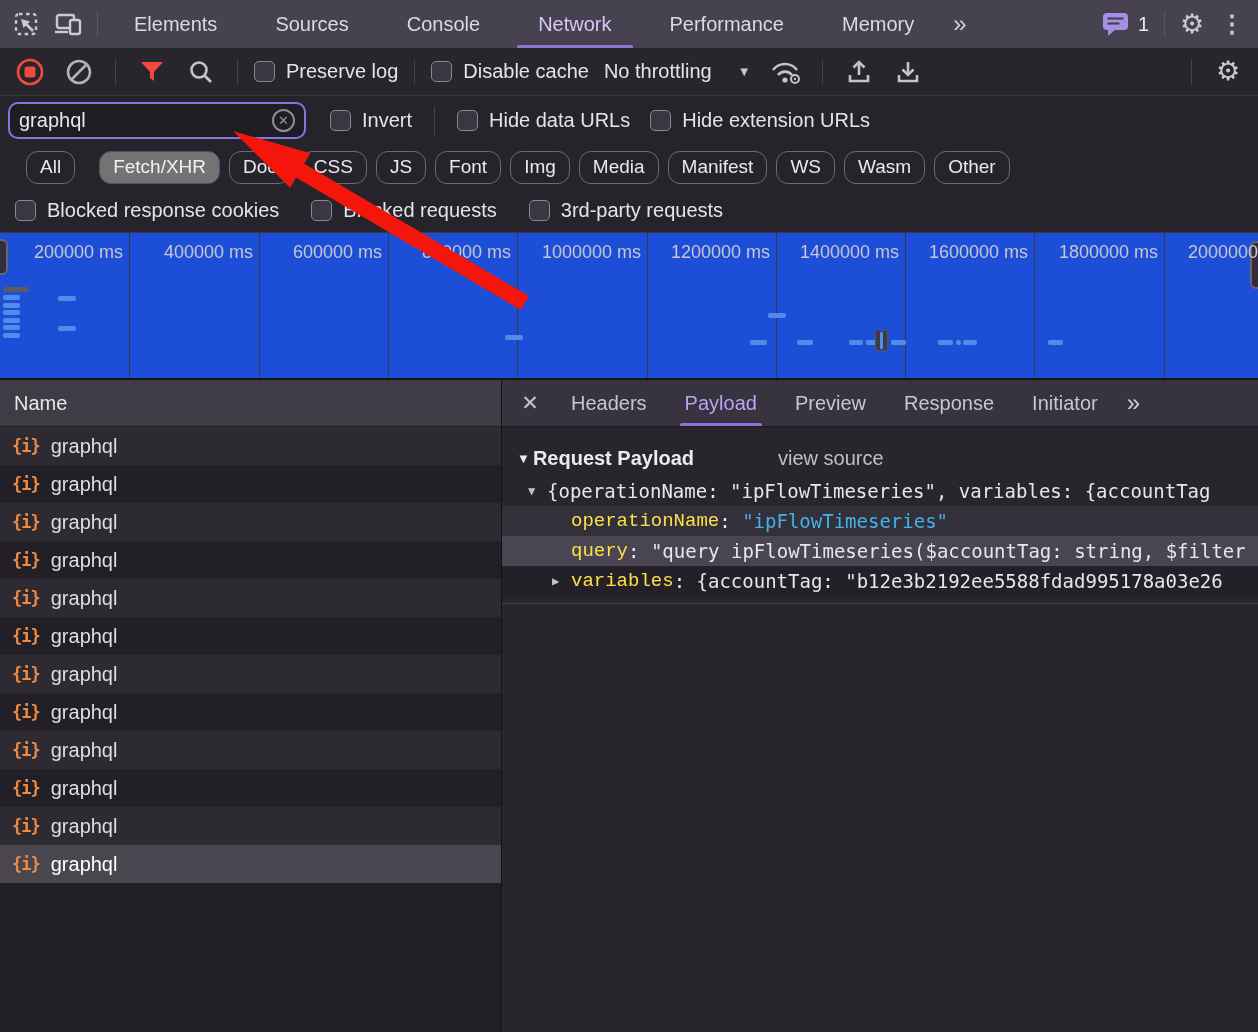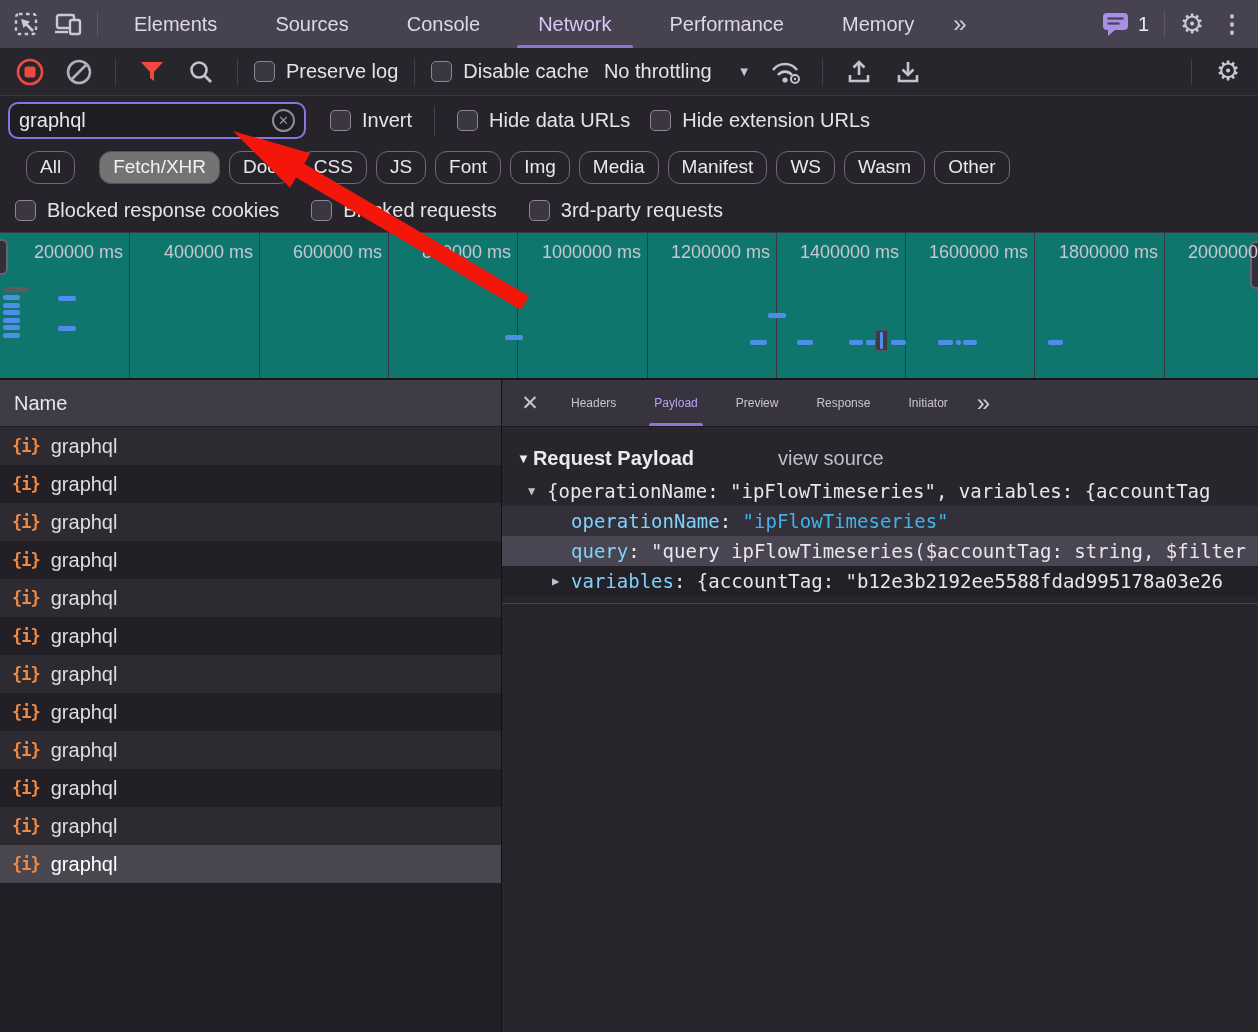--- a/index.html
+++ b/index.html
@@ -40,21 +40,21 @@
   
   .chips-row { height:44px; display:flex; align-items:center; gap:9px; padding:0 26px; }
   .chip { height:33px; padding:0 13px; display:flex; align-items:center; border:1.5px solid #6f6979; border-radius:12px; font-size:19px; color:#eae7ef; white-space:nowrap; }
   .chip.active { background:#737373; border-color:#575064; color:#f2f0f5;margin-left:6px; }
   .chip:first-child { margin-right:9px; }
 
   
   .flags-row { height:43px; display:flex; align-items:center; gap:32px; padding:0 15px; }
 
   
-  .timeline { position:relative; height:148px; border-top:1px solid #3c3842; border-bottom:2px solid #17151a; background:#0f766e; overflow:hidden; }
+  .timeline { position:relative; height:148px; border-top:1px solid #3c3842; border-bottom:2px solid #17151a; background:#1d4ed8; overflow:hidden; }
   .grid-line { position:absolute; top:0; bottom:0; width:1px; background:#3c3842; }
   .tl-label { position:absolute; top:9px; width:160px; font-size:18px; color:#cac6d1; text-align:right; white-space:nowrap; }
   .tl-bar { position:absolute; border-radius:2px; }
   .tl-tickbox { position:absolute; background:#3f3b46; border:1px solid #56515e; border-radius:2px; }
   .tl-tick { position:absolute; background:#4f8ee8; border-radius:1px; }
   .edge-pill { position:absolute; border:2px solid #6a6472; border-radius:6px; background:#332f3a; }
 
   
   .main { position:absolute; top:380px; left:0; right:0; bottom:0; display:flex; }
   .left-panel { width:502px; flex:none; border-right:1px solid #131116; background:#211f26; display:flex; flex-direction:column; }
@@ -62,36 +62,36 @@
   #reqRows { display:flex; flex-direction:column; }
   .req-row { height:38px; display:flex; align-items:center; padding:0 12px; gap:11px; font-size:20px; color:#dfdce3; flex:none; }
   .req-row.odd { background:#2d2a32; }
   .req-row.even { background:#221f27; }
   .req-row.selected { background:#4a4650; color:#ffffff; }
   .braces { font-family:"DejaVu Sans Mono", monospace; font-size:17px; font-weight:bold; color:#ed8a44; letter-spacing:-1px; flex:none; }
 
   .right-panel { flex:1; background:#28252c; display:flex; flex-direction:column; overflow:hidden; }
   .detail-tabs { height:47px; background:#38343f; display:flex; align-items:stretch; padding:0 6px; border-bottom:1px solid #1d1b21; flex:none; }
   .close-x { width:44px; display:flex; align-items:center; justify-content:center; font-size:21px; color:#c6c2cd; }
-  .d-tab { padding:0 19px; display:flex; align-items:center; font-size:12px; color:#c9c5d0; position:relative; white-space:nowrap; }
+  .d-tab { padding:0 19px; display:flex; align-items:center; font-size:20px; color:#c9c5d0; position:relative; white-space:nowrap; }
   .d-tab.active { color:#b9a3f2; }
   .d-tab.active::after { content:""; position:absolute; left:14px; right:14px; bottom:0; height:3px; background:#8f73d8; border-radius:2px 2px 0 0; }
 
   .payload { padding-top:13px; font-family:"DejaVu Sans Mono", monospace; font-size:19px; }
   .pl-header { display:flex; align-items:center; height:36px; padding-left:15px; font-family:"Liberation Sans", sans-serif; font-size:20px; font-weight:bold; color:#eceaf0; }
   .pl-header .tri { font-size:13px; margin-right:3px; color:#eceaf0; }
   .view-source { margin-left:84px; font-weight:normal; color:#c3bfca; }
   .pl-line { height:30px; display:flex; align-items:center; white-space:pre; overflow:hidden; }
   .pl-line.lvl0 { padding-left:26px; }
   .pl-line.lvl1 { padding-left:50px; }
   .pl-line .marker { width:19px; flex:none; font-size:12px; color:#c6c2cd; }
   .bg-stripe { background:#33303a; }
   .bg-sel { background:#4a4552; }
   .bg-dark { background:#232027; }
-  .tok-key { color:#7dd3fc; }
+  .tok-key { color:#fde047;font-family:Liberation Mono, monospace; }
   .tok-str { color:#42b2e8; }
   .tok-plain { color:#e8e5ec; }
   .pl-divider { height:1px; background:#45414b; margin-top:7px; }
 
   .annotation-arrow { position:absolute; inset:0; pointer-events:none; z-index:60; }
   svg.ico { display:block; }
 </style>
 </head>
 <body>
 

